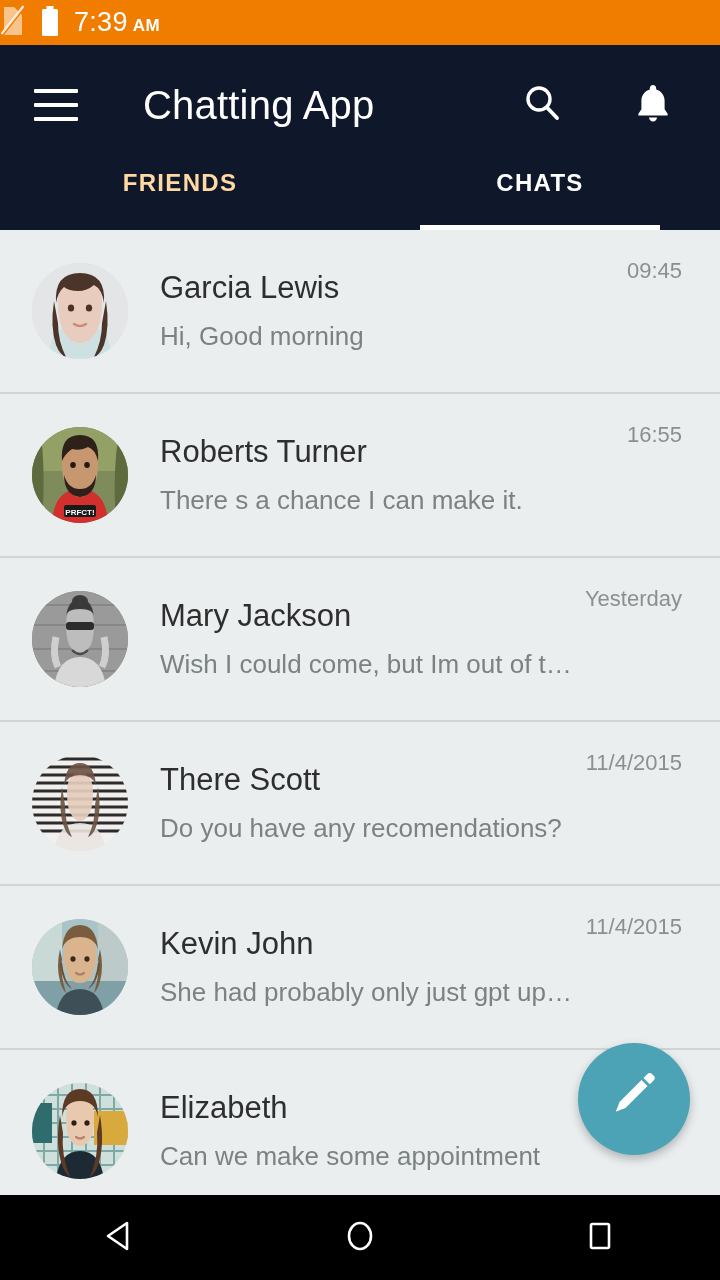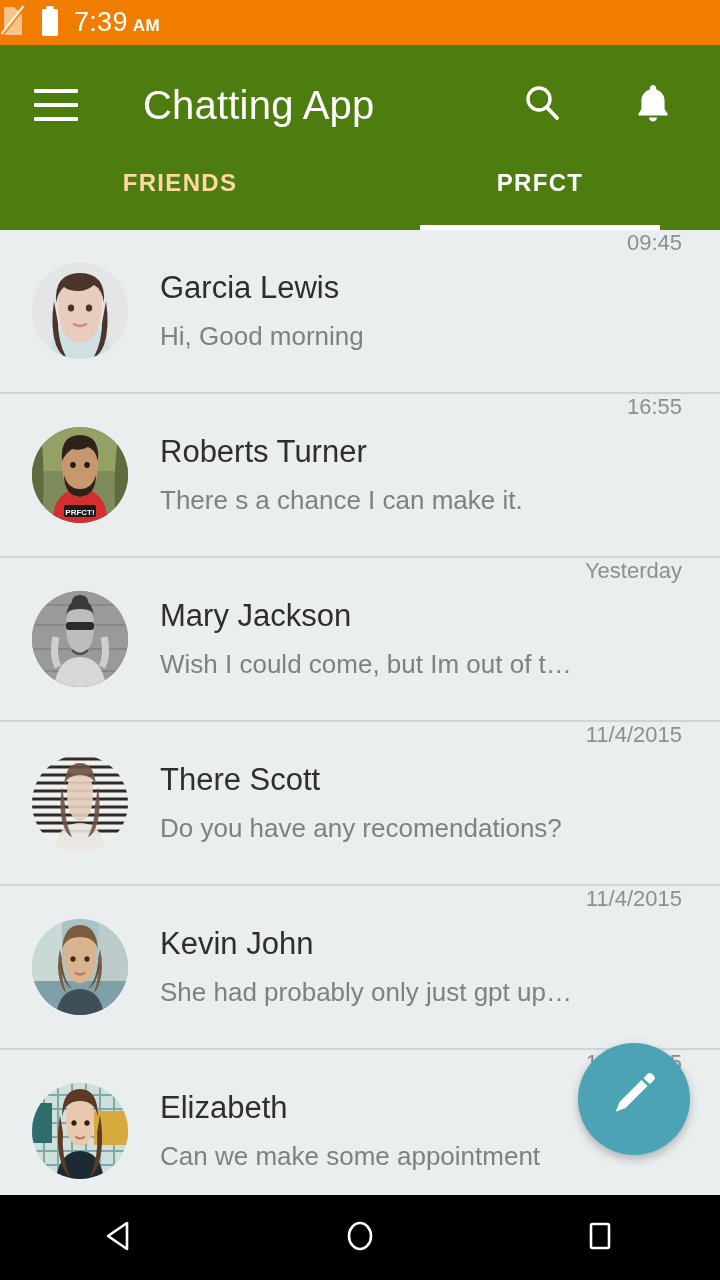--- a/index.html
+++ b/index.html
@@ -21,21 +21,21 @@
   .sb-icon{ display:block; }
   .sb-time{
     color:#FFFFFF; font-size:27px; font-weight:400; letter-spacing:.3px;
     display:flex; align-items:baseline; gap:5px;
   }
   .sb-ampm{ font-size:17px; font-weight:700; letter-spacing:.4px; }
 
   
   .appbar{
     position:absolute; top:45px; left:0; width:720px; height:185px;
-    background:#4d7c0f;
+    background:#0f172a;
   }
   .appbar-top{
     position:relative; height:120px;
     display:flex; align-items:center;
   }
   .hamburger{
     position:absolute; left:34px; top:50%; transform:translateY(-50%);
     width:44px; height:32px;
     display:flex; flex-direction:column; justify-content:space-between;
     cursor:pointer;
@@ -98,21 +98,21 @@
   }
   .row-name{
     color:#2E2E2E; font-size:31px; font-weight:400; line-height:1.05;
     white-space:nowrap; overflow:hidden;
   }
   .row-msg{
     color:#7C8283; font-size:26px; font-weight:400; line-height:1.05;
     white-space:nowrap; overflow:hidden; text-overflow:ellipsis;
   }
   .row-time{
-    flex:0 0 auto; align-self:flex-start; margin-left:12px;
+    flex:0 0 auto; align-self:flex-start; margin-top:28px; margin-left:12px;
     color:#8A9091; font-size:22px; white-space:nowrap;
   }
 
   
   .fab{
     position:absolute; left:578px; top:1043px;
     width:112px; height:112px; border-radius:50%;
     background:#4BA3B5;
     display:flex; align-items:center; justify-content:center;
     box-shadow:0 4px 10px rgba(0,0,0,.25);
@@ -182,21 +182,21 @@
             <path d="M21 4 c-1.8 0 -3.2 1.4 -3.2 3.2 v1.3 c-5 1.4 -8.4 6 -8.4 11.3 v8.4 l-3 4.6 v1.6 h29.2 v-1.6 l-3 -4.6 v-8.4 c0 -5.3 -3.4 -9.9 -8.4 -11.3 v-1.3 c0 -1.8 -1.4 -3.2 -3.2 -3.2 z" fill="#FFFFFF"></path>
             <path d="M21 40.5 c2.2 0 4 -1.8 4 -4 h-8 c0 2.2 1.8 4 4 4 z" fill="#FFFFFF"></path>
           </svg>
         </span>
       </div>
     </div>
 
     <div class="tabs">
       <button class="tab">FRIENDS</button>
       <button class="tab active">
-        <span>PRFCT</span>
+        <span>CHATS</span>
         <span class="tab-indicator"></span>
       </button>
     </div>
   </div>
 
   <div class="list">
 
     <div class="row">
       <div class="avatar">
         <svg viewBox="0 0 96 96">

